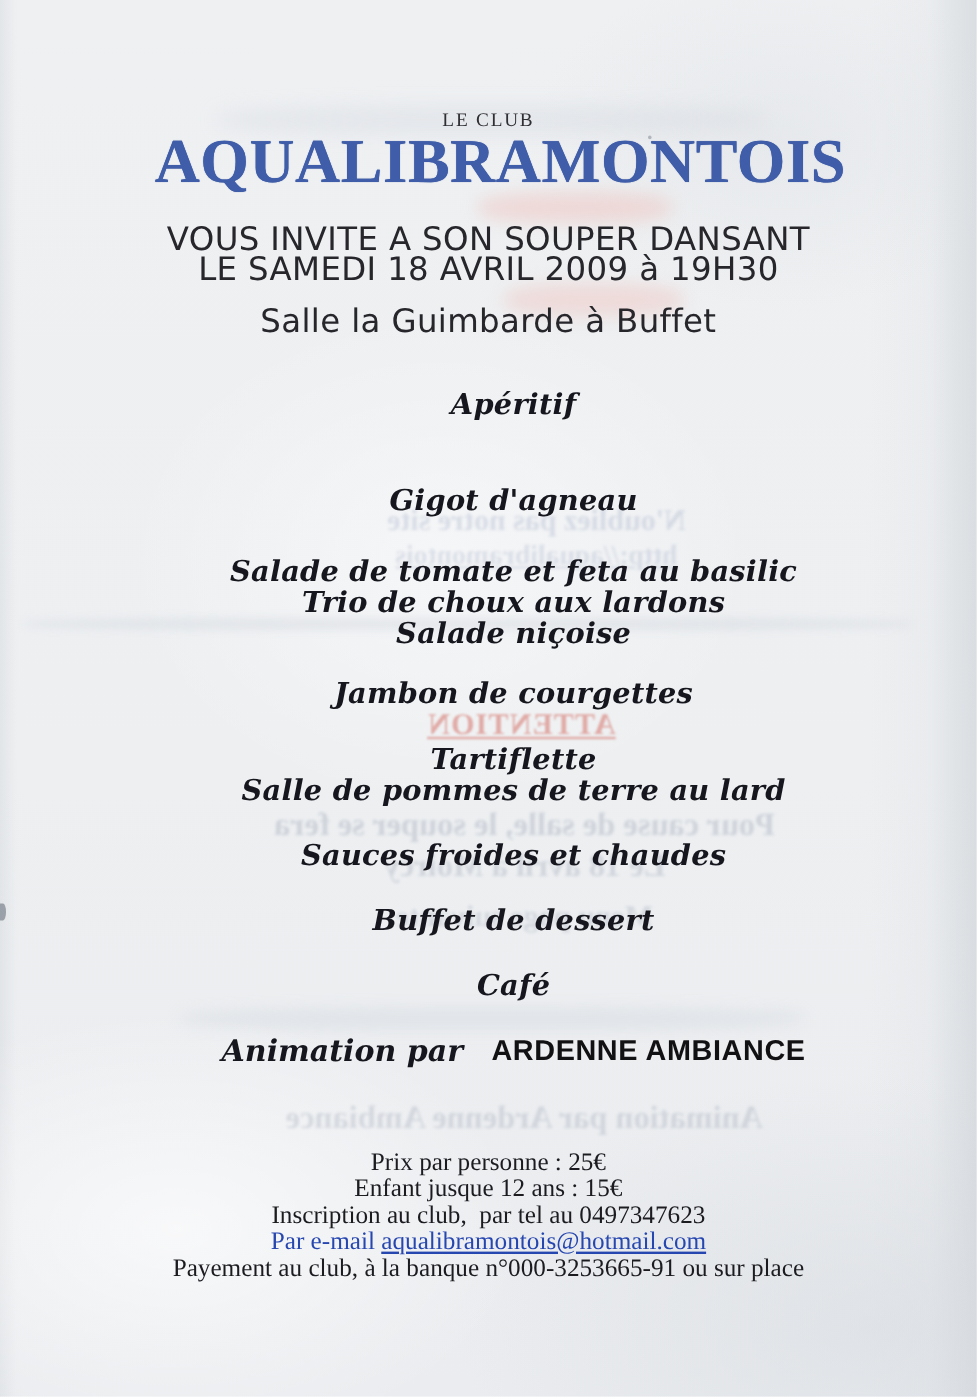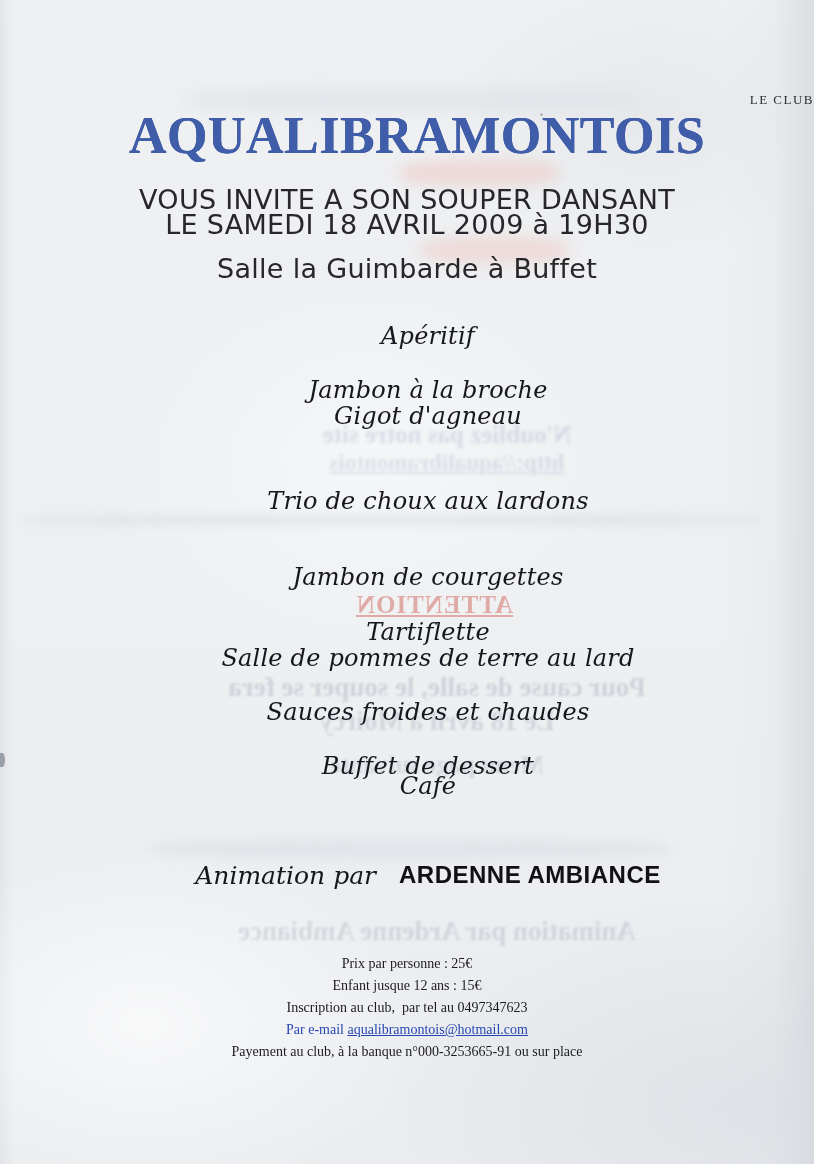--- a/index.html
+++ b/index.html
@@ -15,36 +15,36 @@
       radial-gradient(ellipse 300px 200px at 80% 10%, rgba(223,226,230,.5), rgba(223,226,230,0) 70%),
       radial-gradient(ellipse 500px 300px at 90% 95%, rgba(214,218,223,.55), rgba(214,218,223,0) 70%),
       linear-gradient(to right, rgba(206,210,215,.35) 0px, rgba(206,210,215,0) 14px),
       linear-gradient(to left, rgba(188,194,200,.40) 0px, rgba(206,210,215,.12) 40px, rgba(206,210,215,0) 90px),
       linear-gradient(180deg,#eef0f2 0%, #edeff1 55%, #eaecef 100%);
   }
   .line{position:absolute;left:0;right:0;text-align:center;white-space:nowrap;}
   
   .serif{font-family:"Liberation Serif", serif;}
   .hand{font-family:"DejaVu Sans", sans-serif;color:#26262b;}
-  .script{font-family:"DejaVu Serif", serif;font-style:italic;font-weight:normal;color:#16161e;padding-left:42px;}
+  .script{font-family:"DejaVu Serif", serif;font-style:italic;font-weight:bold;color:#16161e;padding-left:42px;}
   .blacksans{font-family:"Liberation Sans", sans-serif;font-weight:900;color:#111114;}
   
-  .club-label{top:92px;font-size:13px;letter-spacing:1.5px;color:#2e2e33;text-align:right;}
+  .club-label{top:92px;font-size:16px;letter-spacing:1.5px;color:#2e2e33;}
   .club-name{top:106px;font-size:52px;font-weight:600;letter-spacing:.5px;color:#3f5da9;
              text-shadow:0 0 .6px #2c4a96;margin:0;padding-left:20px;}
   .invite{top:184px;font-size:27px;letter-spacing:.3px;}
   .dateline{top:209px;font-size:27px;letter-spacing:.3px;}
   .venue{top:253px;font-size:27px;letter-spacing:.3px;}
   
   .menu-item{font-size:24px;letter-spacing:.2px;}
   
   .animation{top:861px;font-size:25px;}
   .animation .name{font-size:24px;letter-spacing:.5px;vertical-align:1px;margin-left:15px;}
   
-  .foot{font-size:14px;color:#1b1b20;}
+  .foot{font-size:21px;color:#1b1b20;}
   .pre{white-space:pre;}
   .blue{color:#2747b0;}
   .email{text-decoration:underline;cursor:pointer;}
   
   .bleed{position:absolute;left:0;right:0;text-align:center;white-space:nowrap;
          transform:scaleX(-1);pointer-events:none;
          font-family:"Liberation Serif", serif;font-weight:bold;}
   .bleed-attention{top:591px;right:-55px;font-size:25px;letter-spacing:1px;color:#dd9a94;
                    opacity:.8;filter:blur(.7px);text-decoration:underline;}
   .bleed-gray{color:#8a93a6;filter:blur(1.3px);}
@@ -82,29 +82,30 @@
   <div class="bleed bleed-gray" style="top:751px;right:-60px;font-size:25px;opacity:.24;">Menu page suivante</div>
   <div class="bleed bleed-gray" style="top:916px;right:-60px;font-size:27px;opacity:.26;">Animation par Ardenne Ambiance</div>
 
   <div class="line serif club-label">LE CLUB</div>
   <h1 class="line serif club-name">AQUALIBRAMONTOIS</h1>
   <div class="line hand invite">VOUS INVITE A SON SOUPER DANSANT</div>
   <div class="line hand dateline">LE SAMEDI 18 AVRIL 2009 à 19H30</div>
   <div class="line hand venue">Salle la Guimbarde à Buffet</div>
 
   <div class="line script menu-item" style="top:322px">Apéritif</div>
-  <div class="line script menu-item" style="top:376px">Jambon à la broche</div>
   <div class="line script menu-item" style="top:402px">Gigot d'agneau</div>
+  <div class="line script menu-item" style="top:461px">Salade de tomate et feta au basilic</div>
   <div class="line script menu-item" style="top:487px">Trio de choux aux lardons</div>
+  <div class="line script menu-item" style="top:513px">Salade niçoise</div>
   <div class="line script menu-item" style="top:563px">Jambon de courgettes</div>
   <div class="line script menu-item" style="top:618px">Tartiflette</div>
   <div class="line script menu-item" style="top:644px">Salle de pommes de terre au lard</div>
   <div class="line script menu-item" style="top:698px">Sauces froides et chaudes</div>
   <div class="line script menu-item" style="top:752px">Buffet de dessert</div>
-  <div class="line script menu-item" style="top:772px">Café</div>
+  <div class="line script menu-item" style="top:806px">Café</div>
 
   <div class="line animation">
     <span class="script">Animation par </span><span class="blacksans name">ARDENNE AMBIANCE</span>
   </div>
 
   <div class="line serif foot" style="top:956px">Prix par personne : 25€</div>
   <div class="line serif foot" style="top:978px">Enfant jusque 12 ans : 15€</div>
   <div class="line serif foot pre" style="top:1000px">Inscription au club,  par tel au 0497347623</div>
   <div class="line serif foot" style="top:1022px">
     <span class="blue">Par e-mail </span><span class="blue email">aqualibramontois@hotmail.com</span>

